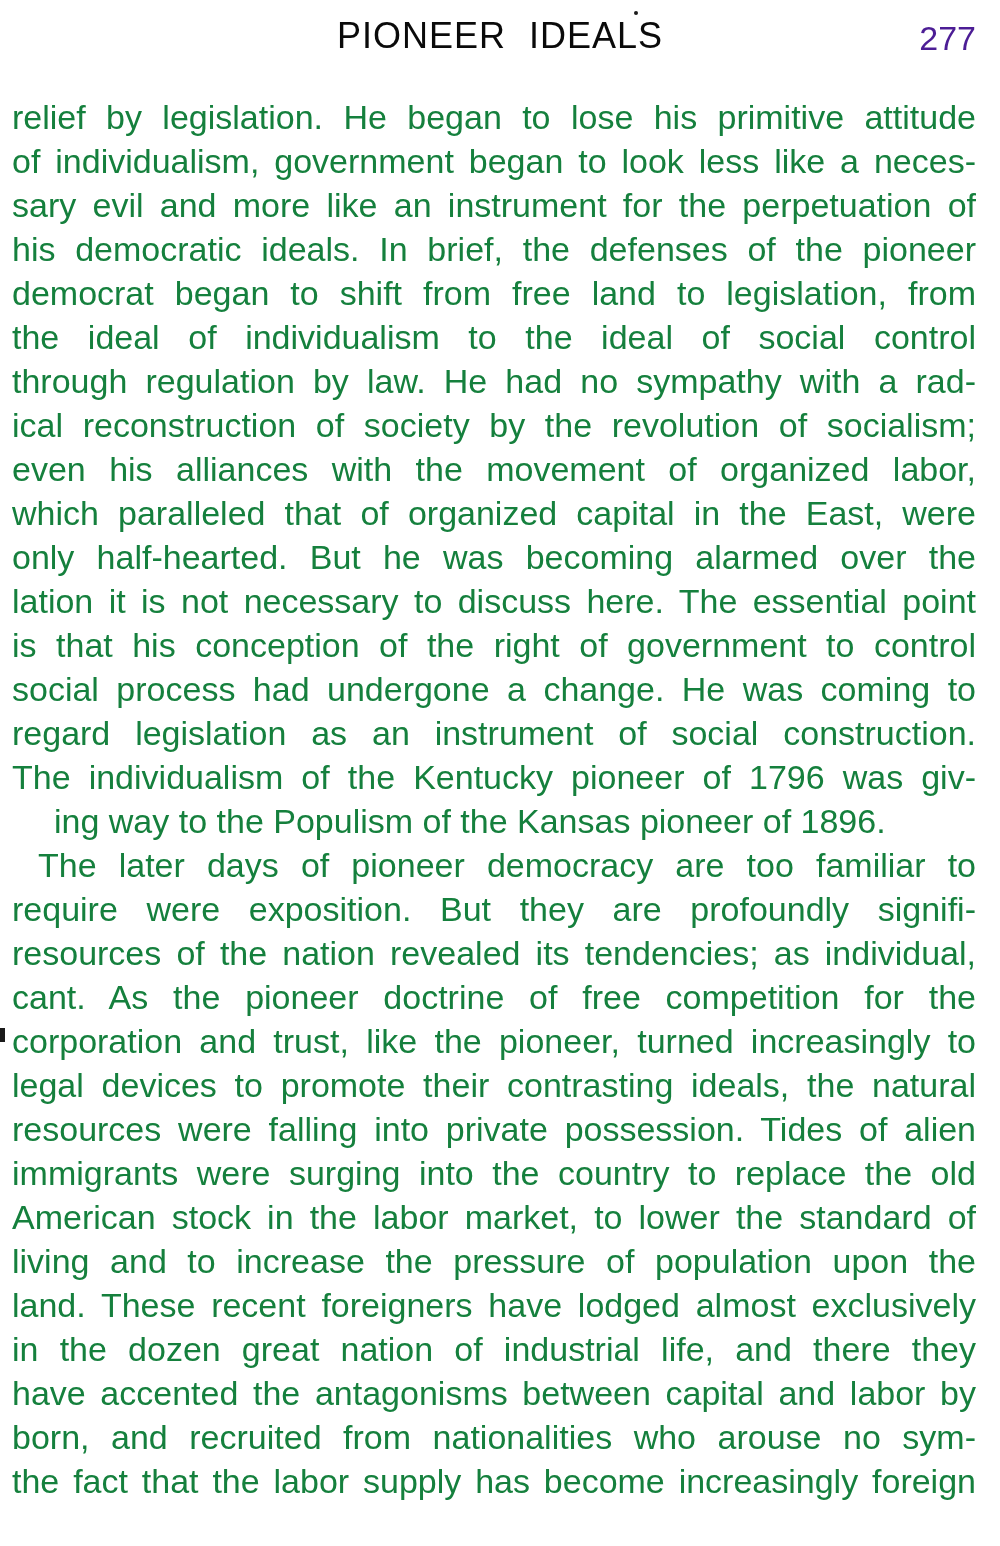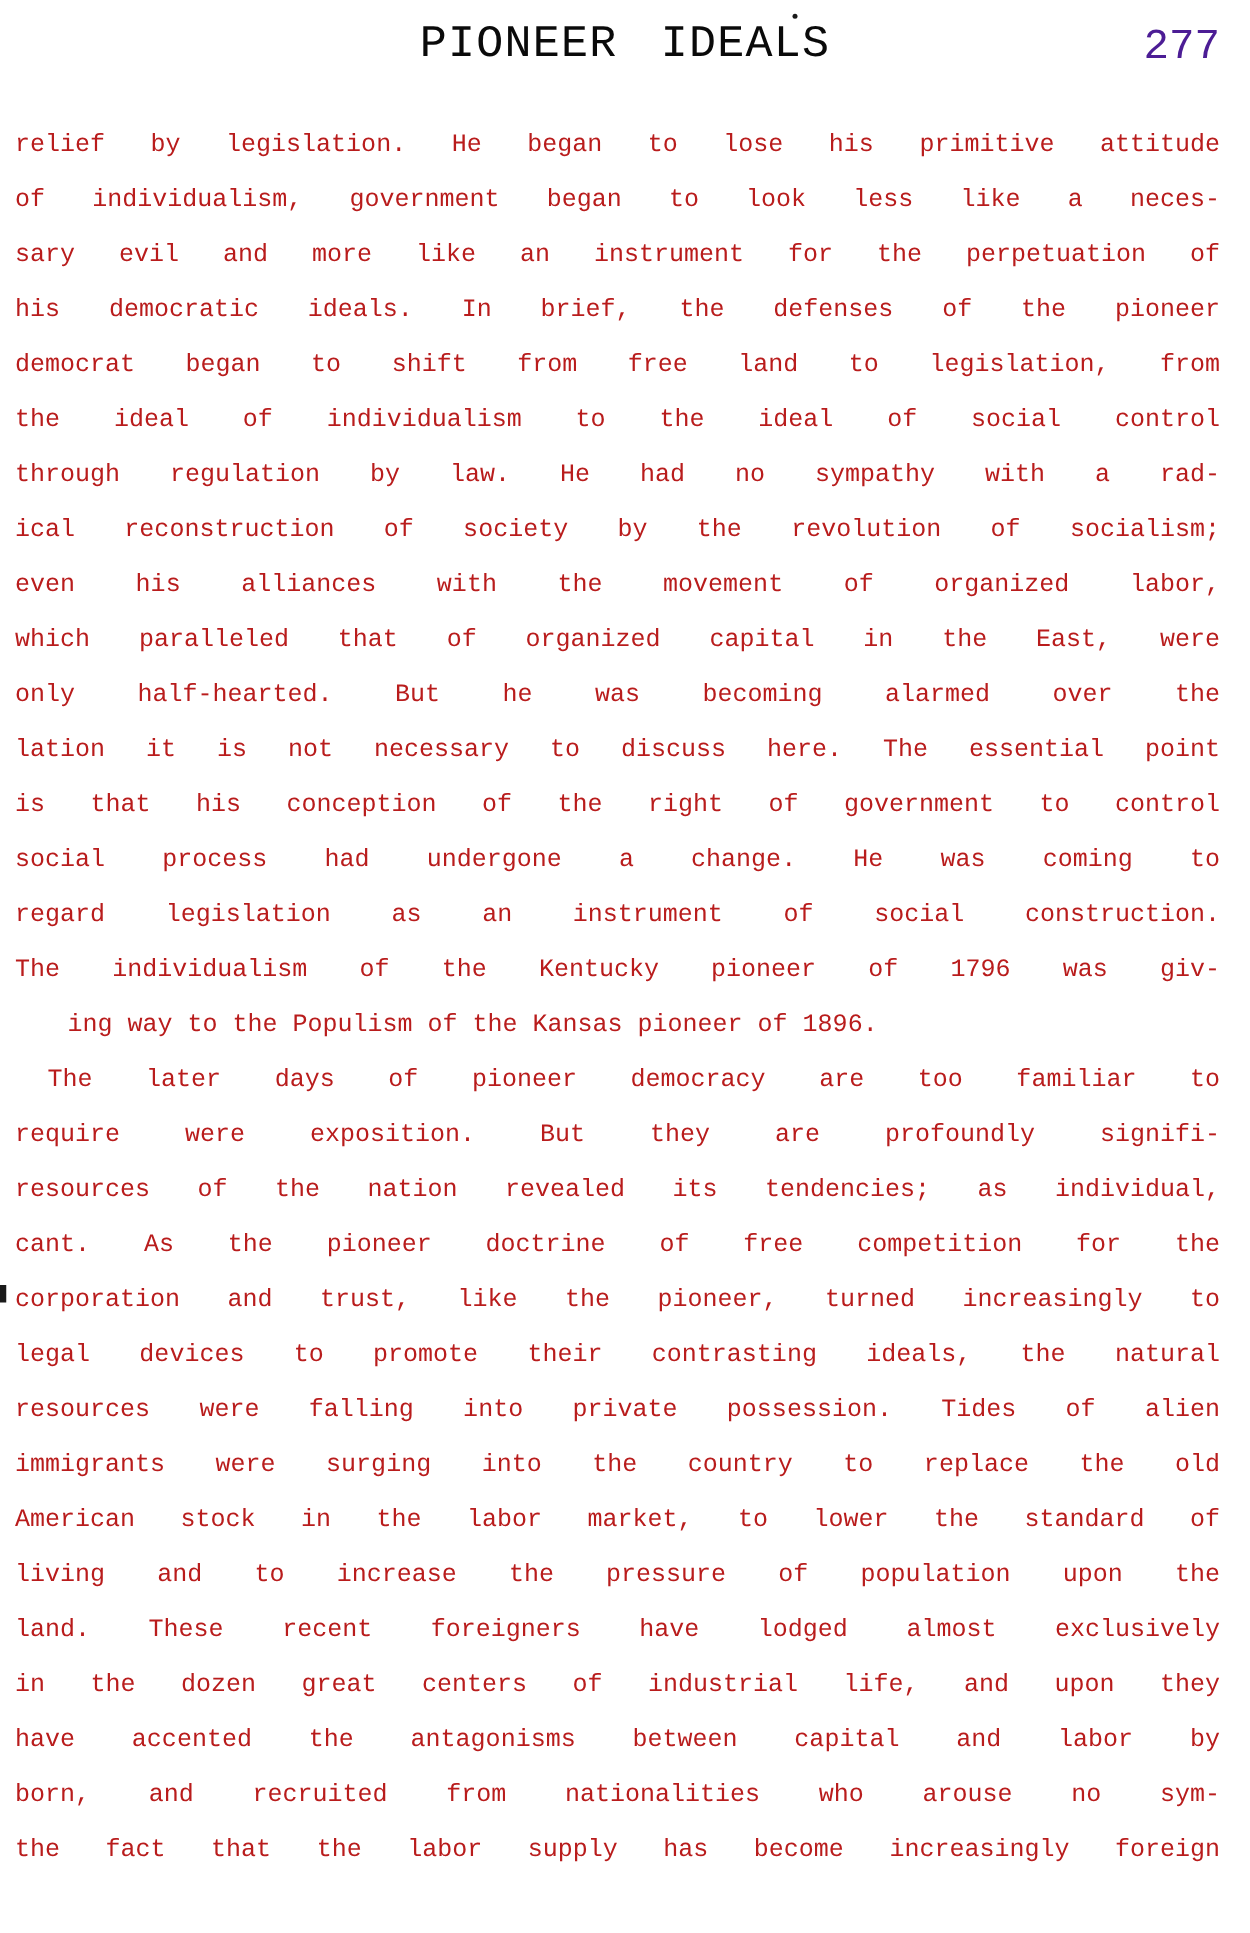--- a/index.html
+++ b/index.html
@@ -2,21 +2,21 @@
 <html><head>
 <meta charset="utf-8">
 <style>
   html, body { margin: 0; padding: 0; background: #ffffff; }
   .page {
     position: relative;
     width: 1000px;
     height: 1546px;
     background: #ffffff;
     color: #0a0a0a;
-    font-family: Liberation Mono, monospace;
+    font-family: Liberation Sans, sans-serif;
     overflow: hidden;
   }
   .header {
     position: absolute;
     top: 16px;
     left: 0;
     right: 0;
     height: 44px;
   }
   .running-title {
@@ -42,25 +42,25 @@
     color: #4c1d95;
   }
   .body-text {
     position: absolute;
     top: 95px;
     left: 12px;
     right: 24px;
   }
   .paragraph { margin: 0; }
   .line {
-    font-size: 20px;
+    font-size: 34px;
     line-height: 44px;
     text-align: justify;
     text-align-last: justify;
-    color: #b91c1c;
+    color: #15803d;
   }
   .line.no-just { text-align-last: left; margin-left: 42px; }
   .line.indent { text-indent: 26px; }
   .speck {
     position: absolute;
     background: #1a1a1a;
     border-radius: 50%;
   }
   .speck-1 { left: 634px; top: 11px;  width: 4px; height: 4px; }
   .speck-2 { left: 0px;   top: 1028px; width: 5px; height: 14px; border-radius: 0; }
@@ -99,21 +99,21 @@
         <div class="line">require were exposition.  But they are profoundly signifi-</div>
         <div class="line">resources of the nation revealed its tendencies; as individual,</div>
         <div class="line">cant.  As the pioneer doctrine of free competition for the</div>
         <div class="line">corporation and trust, like the pioneer, turned increasingly to</div>
         <div class="line">legal devices to promote their contrasting ideals, the natural</div>
         <div class="line">resources were falling into private possession.  Tides of alien</div>
         <div class="line">immigrants were surging into the country to replace the old</div>
         <div class="line">American stock in the labor market, to lower the standard of</div>
         <div class="line">living and to increase the pressure of population upon the</div>
         <div class="line">land.  These recent foreigners have lodged almost exclusively</div>
-        <div class="line">in the dozen great centers of industrial life, and upon they</div>
+        <div class="line">in the dozen great nation of industrial life, and there they</div>
         <div class="line">have accented the antagonisms between capital and labor by</div>
         <div class="line">born, and recruited from nationalities who arouse no sym-</div>
         <div class="line">the fact that the labor supply has become increasingly foreign</div>
       </div>
     </div>
 
   <div class="speck speck-1"></div>
   <div class="speck speck-2"></div>
 </div>
 

